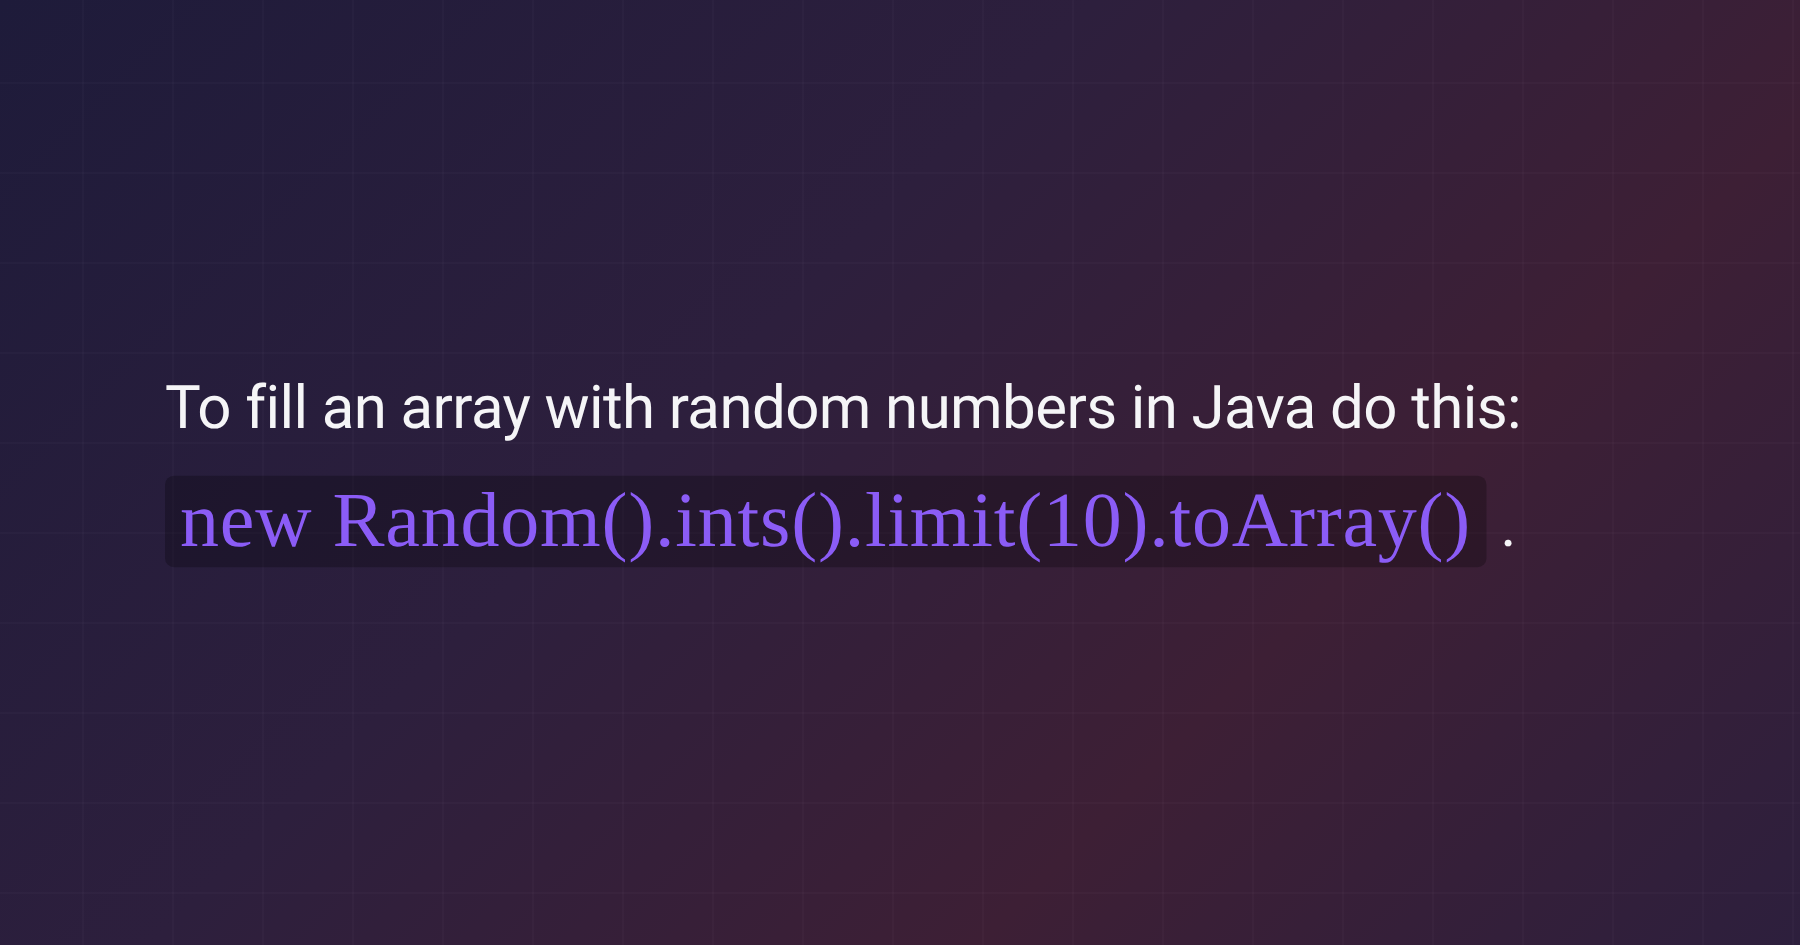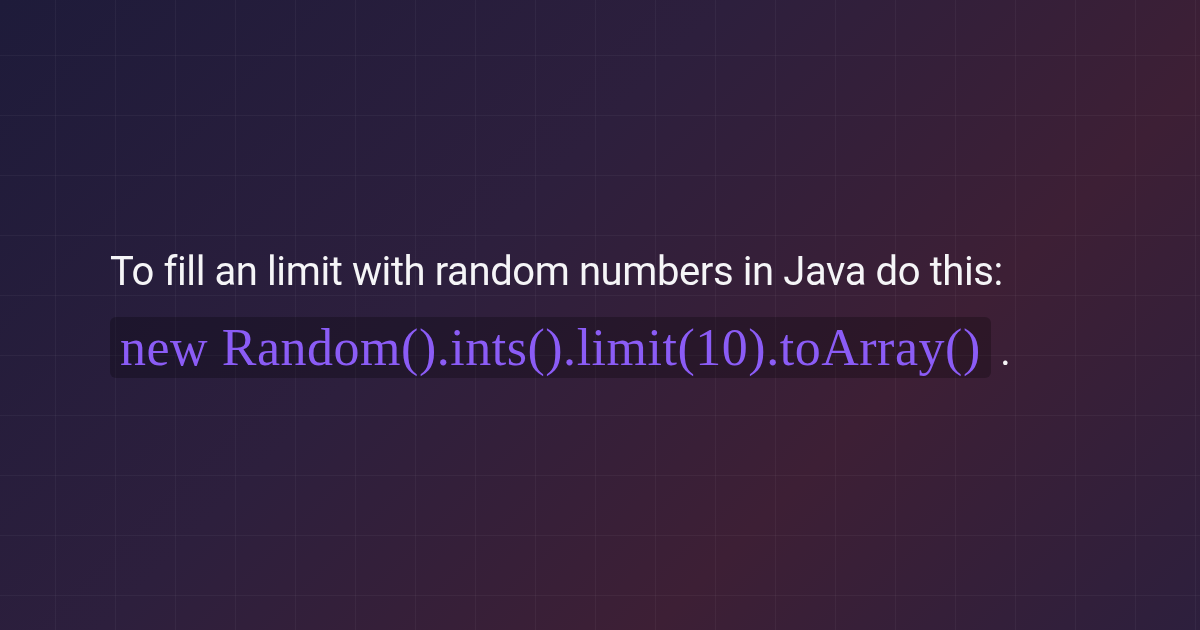--- a/index.html
+++ b/index.html
@@ -52,16 +52,16 @@
     .trailing-dot {
       color: #f5f5f7;
     }
   </style>
 </head>
 <body>
 
 <div class="grid-overlay"></div>
 
 <div class="content">
-  <span>To fill an limit with random numbers in Java do this: </span>
+  <span>To fill an array with random numbers in Java do this: </span>
   <span class="code">new Random().ints().limit(10).toArray()</span>
   <span class="trailing-dot">.</span>
 </div>
 
 </body></html>

